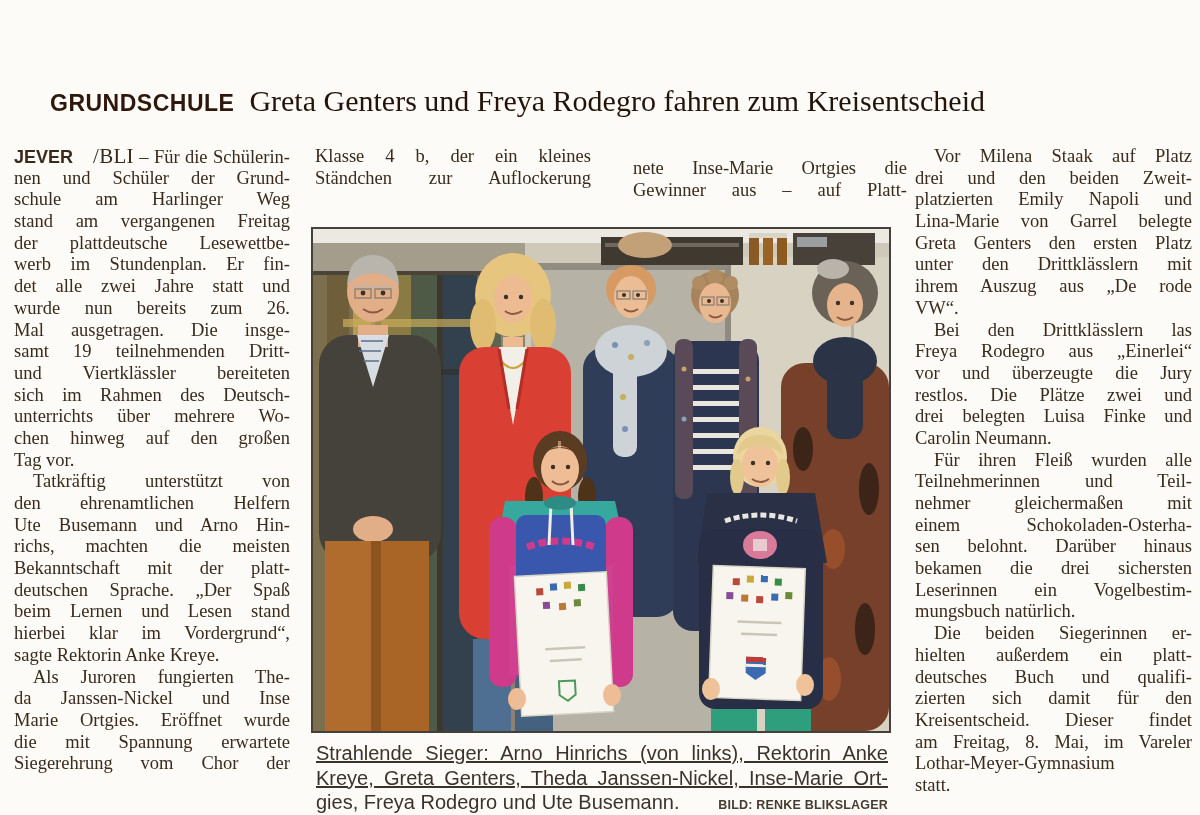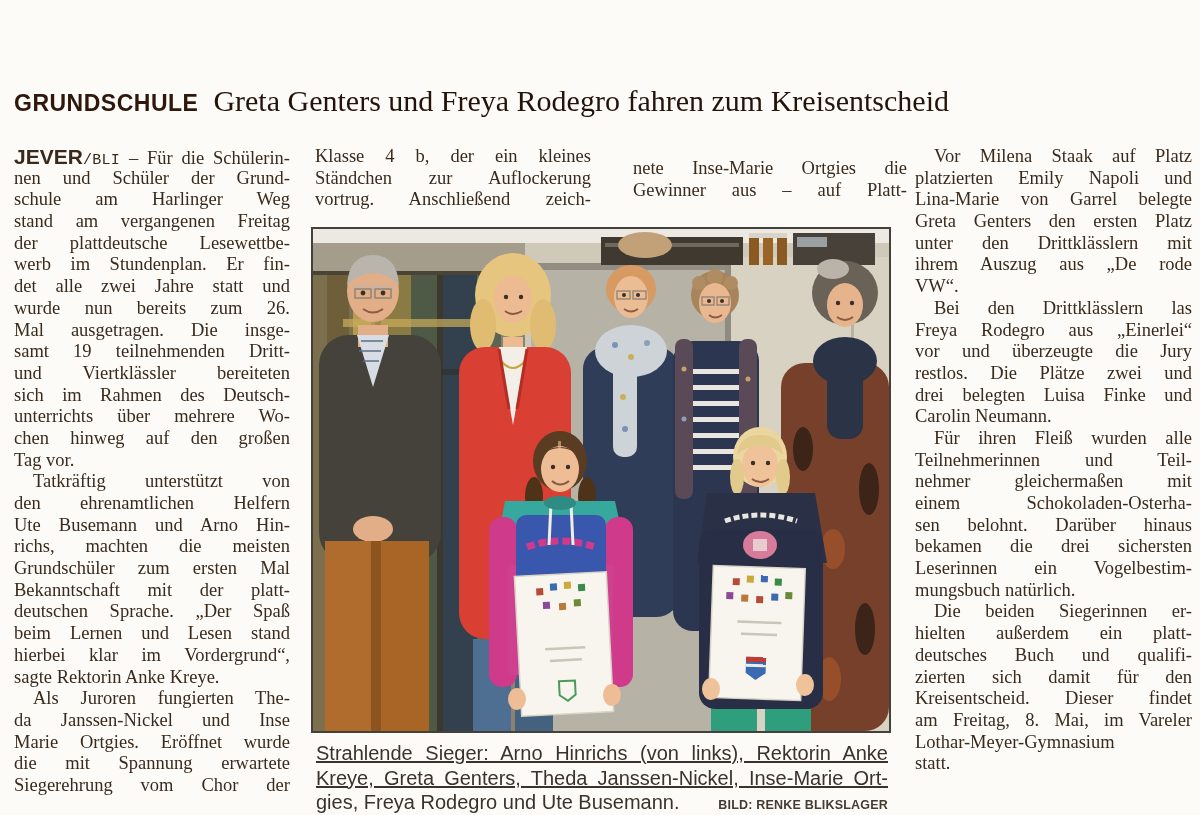--- a/index.html
+++ b/index.html
@@ -14,39 +14,39 @@
     font-family:"Liberation Serif",serif;font-weight:bold;
     font-size:57px;line-height:66px;letter-spacing:-1px;color:#241309;
     white-space:nowrap;
   }
   .subhead{
     position:absolute;left:14px;top:84px;width:1180px;
     display:flex;align-items:baseline;gap:15px;white-space:nowrap;
   }
   .kicker{
     font-family:"Liberation Sans",sans-serif;font-weight:bold;
-    font-size:23px;letter-spacing:.5px;color:#2f170b;
+    font-size:23px;letter-spacing:.5px;color:#2f170b;margin-left:36px;
   }
   .subtitle{
     font-family:"Liberation Serif",serif;font-size:30px;color:#241309;
   }
   
   .col{
     position:absolute;top:146px;
     font-family:"Liberation Serif",serif;font-size:18.5px;color:#3a2a1c;
   }
   .col .line{line-height:21.7px;height:21.7px;overflow:hidden;text-align:left;}
   .col .line.j{text-align:justify;text-align-last:justify;}
   .col .line.i{text-indent:19px;}
   #col1{left:14px;width:276px;}
   #col2{left:315px;width:276px;}
   #col3{left:633px;width:274px;margin-top:12px;}
   #col4{left:915px;width:277px;}
-  .place{font-family:"Liberation Sans",sans-serif;font-weight:bold;font-size:21px;margin-top:12px;}
-  .agency{font-family:Liberation Mono, monospace;font-size:15px;letter-spacing:.3px;}
+  .place{font-family:"Liberation Sans",sans-serif;font-weight:bold;font-size:18px;margin-top:12px;}
+  .agency{font-family:Liberation Serif, serif;font-size:21px;letter-spacing:.3px;margin-left:20px;}
   
   .photo-frame{
     position:absolute;left:311px;top:227px;width:580px;height:506px;
     box-sizing:border-box;border:2px solid #45403a;background:#cfc9ba;
   }
   .photo-frame svg{display:block;width:100%;height:100%;}
   
   .caption{
     position:absolute;left:316px;top:741px;width:572px;
     font-family:"Liberation Sans",sans-serif;font-size:20px;color:#3b332b;
@@ -84,52 +84,51 @@
         <div class="line j">samt 19 teilnehmenden Dritt-</div>
         <div class="line j">und Viertklässler bereiteten</div>
         <div class="line j">sich im Rahmen des Deutsch-</div>
         <div class="line j">unterrichts über mehrere Wo-</div>
         <div class="line j">chen hinweg auf den großen</div>
         <div class="line">Tag vor.</div>
         <div class="line j i">Tatkräftig unterstützt von</div>
         <div class="line j">den ehrenamtlichen Helfern</div>
         <div class="line j">Ute Busemann und Arno Hin-</div>
         <div class="line j">richs, machten die meisten</div>
-        <div class="line j">Grundschüler zum ersten Mal</div>
         <div class="line j">Bekanntschaft mit der platt-</div>
         <div class="line j">deutschen Sprache. „Der Spaß</div>
         <div class="line j">beim Lernen und Lesen stand</div>
         <div class="line j">hierbei klar im Vordergrund“,</div>
         <div class="line">sagte Rektorin Anke Kreye.</div>
         <div class="line j i">Als Juroren fungierten The-</div>
         <div class="line j">da Janssen-Nickel und Inse</div>
         <div class="line j">Marie Ortgies. Eröffnet wurde</div>
         <div class="line j">die mit Spannung erwartete</div>
         <div class="line j">Siegerehrung vom Chor der</div>
       </div>
   </div>
 
   <div class="col" id="col2">
     <div>
         <div class="line j">Klasse 4 b, der ein kleines</div>
         <div class="line j">Ständchen zur Auflockerung</div>
-        <div class="line j">vortrug. Anschließend zeich-</div>
       </div>
   </div>
 
   <div class="col" id="col3">
     <div>
         <div class="line j">nete Inse-Marie Ortgies die</div>
         <div class="line j">Gewinner aus – auf Platt-</div>
       </div>
   </div>
 
   <div class="col" id="col4">
     <div>
         <div class="line j i">Vor Milena Staak auf Platz</div>
+        <div class="line j">drei und den beiden Zweit-</div>
         <div class="line j">platzierten Emily Napoli und</div>
         <div class="line j">Lina-Marie von Garrel belegte</div>
         <div class="line j">Greta Genters den ersten Platz</div>
         <div class="line j">unter den Drittklässlern mit</div>
         <div class="line j">ihrem Auszug aus „De rode</div>
         <div class="line">VW“.</div>
         <div class="line j i">Bei den Drittklässlern las</div>
         <div class="line j">Freya Rodegro aus „Einerlei“</div>
         <div class="line j">vor und überzeugte die Jury</div>
         <div class="line j">restlos. Die Plätze zwei und</div>

